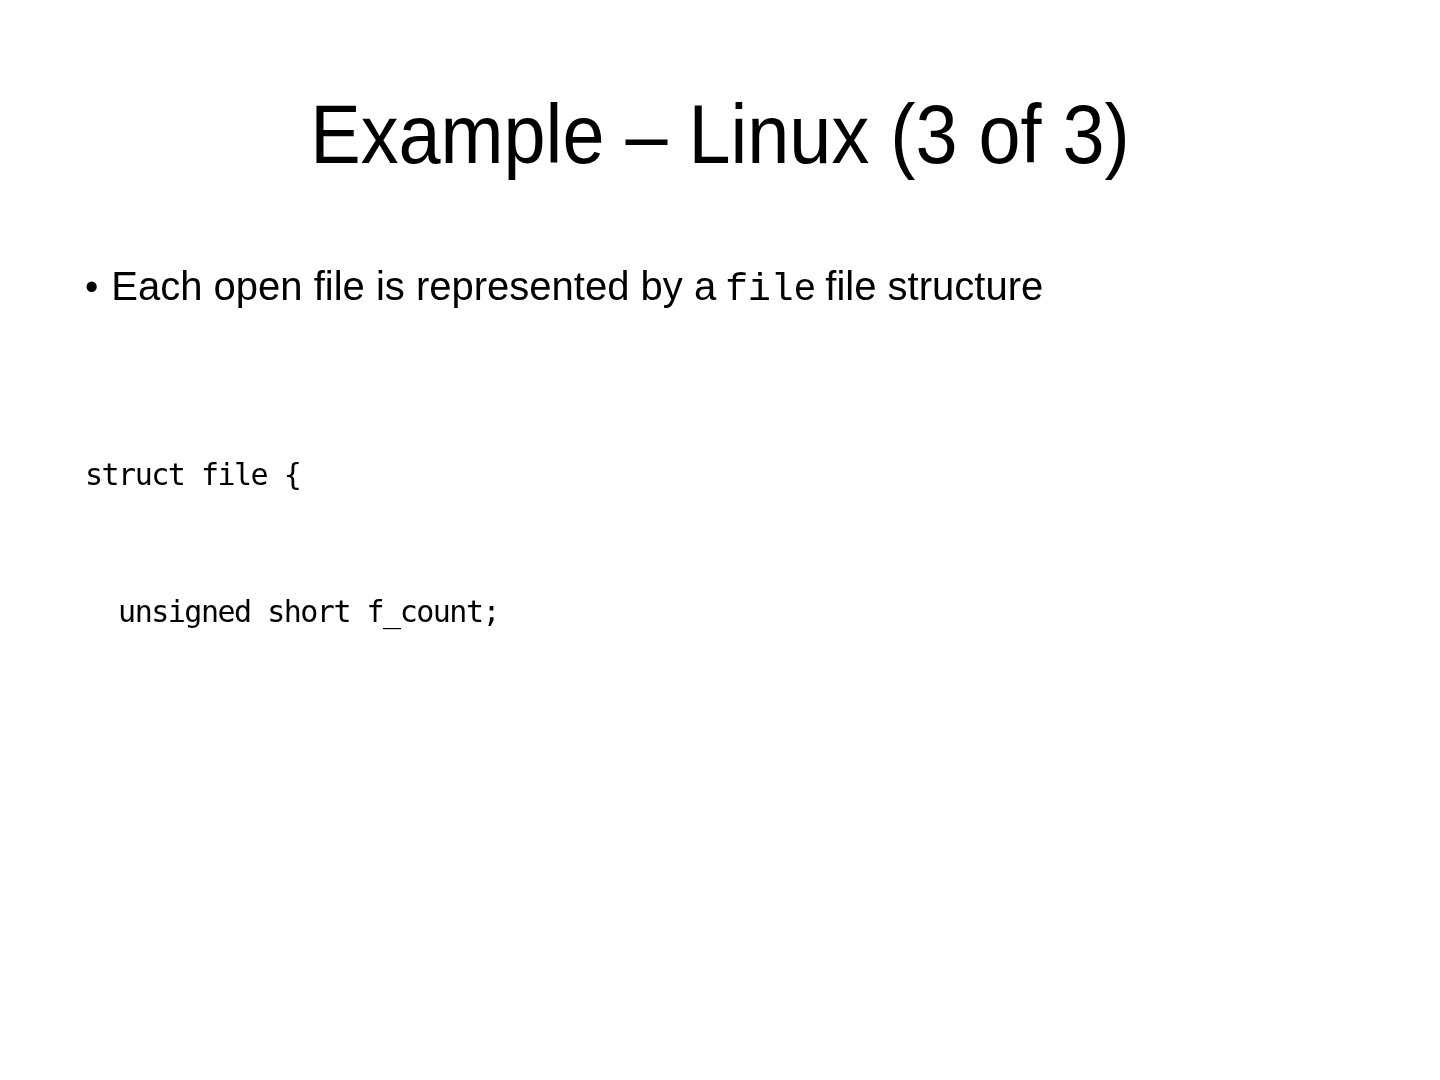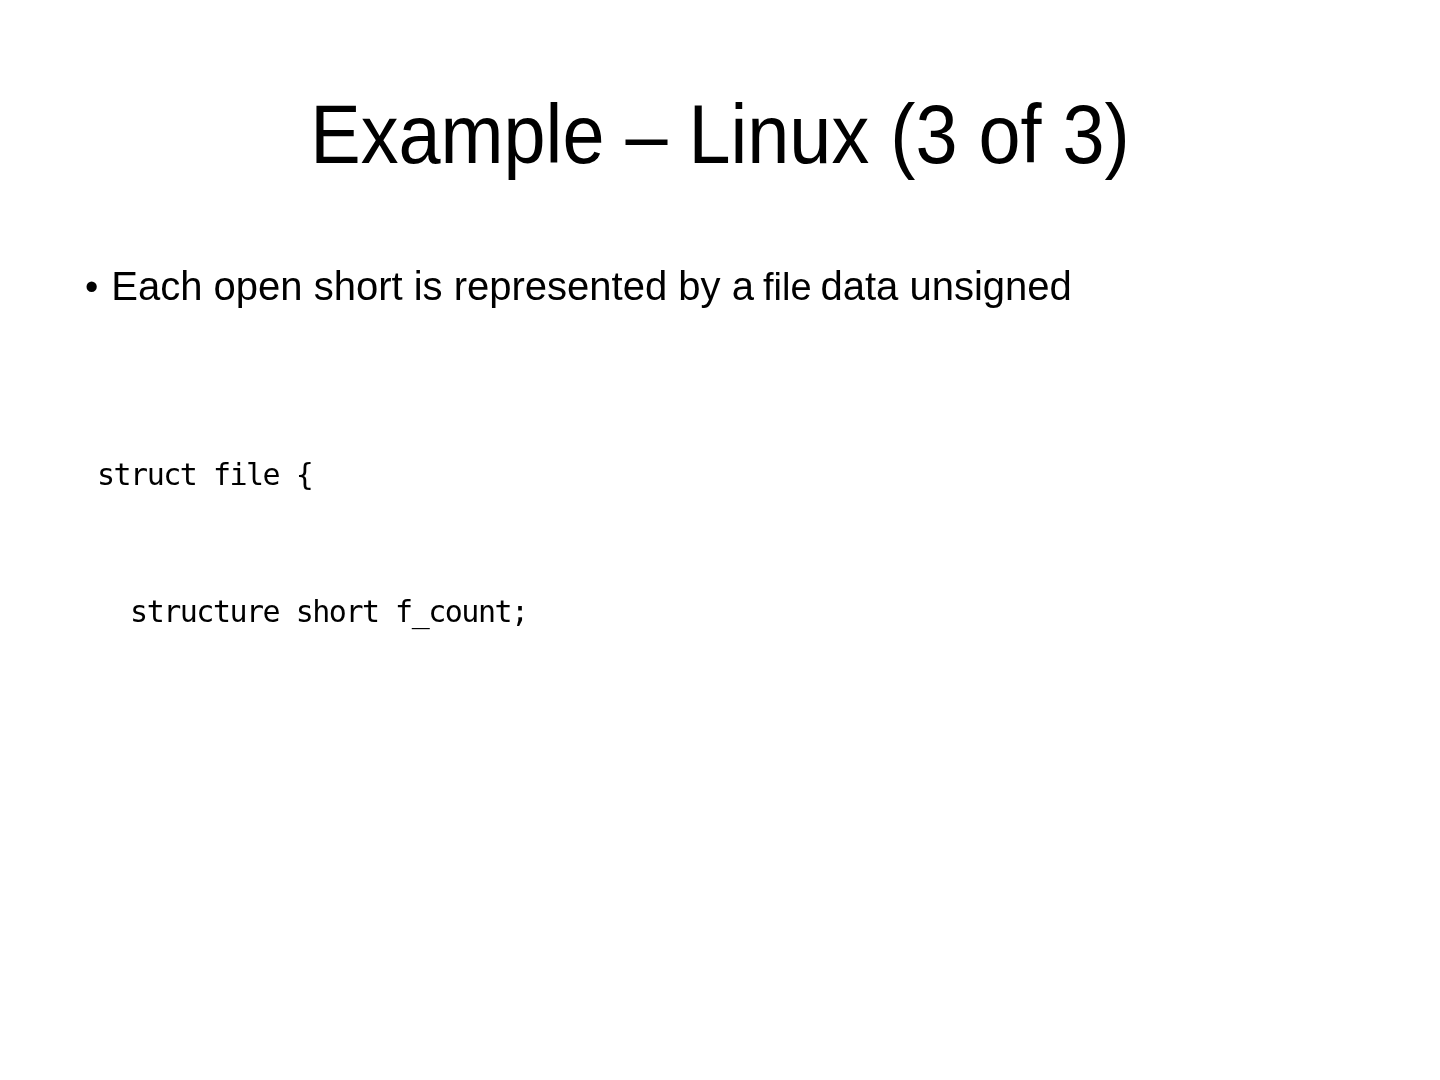--- a/index.html
+++ b/index.html
@@ -36,55 +36,54 @@
     align-items: baseline;
     font-size: 40px;
     line-height: 48px;
     white-space: nowrap;
   }
   .bullet-marker {
     font-size: 38px;
     margin-right: 13px;
   }
   .bullet-code-word {
-    font-family: Liberation Sans, sans-serif;
+    font-family: Liberation Mono, monospace;
     font-size: 38px;
     margin: 0 9px;
     text-align: center;
   }
   .code-block {
     position: absolute;
     top: 360px;
     left: 85px;
     font-family: "DejaVu Sans Mono", monospace;
     font-size: 30px;
     letter-spacing: -1.5px;
     line-height: 45.8px;
     white-space: pre;
   }
   .code-line {
     height: 45.8px;
-    margin-left: 12px;
   }
 </style>
 </head>
 <body>
 
 <div class="slide">
 
   <div class="slide-title">Example – Linux (3 of 3)</div>
 
   <div class="bullet-row">
     <span class="bullet-marker">•</span>
-    <span class="bullet-text"><span>Each open short is represented by a</span><span class="bullet-code-word">file</span><span>data unsigned</span></span>
+    <span class="bullet-text"><span>Each open file is represented by a</span><span class="bullet-code-word">file</span><span>file structure</span></span>
   </div>
 
   <div class="code-block">
     <div class="code-line">struct file {</div>
-    <div class="code-line">  structure short f_count;</div>
+    <div class="code-line">  unsigned short f_count;</div>
     
     
     
     
     
     
     
     
   </div>
 

